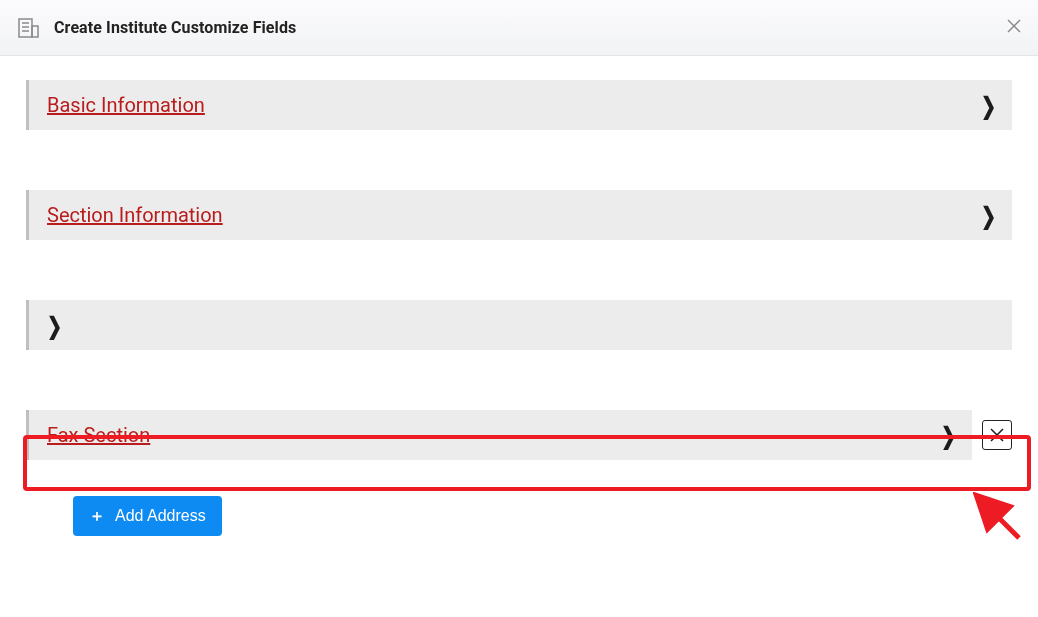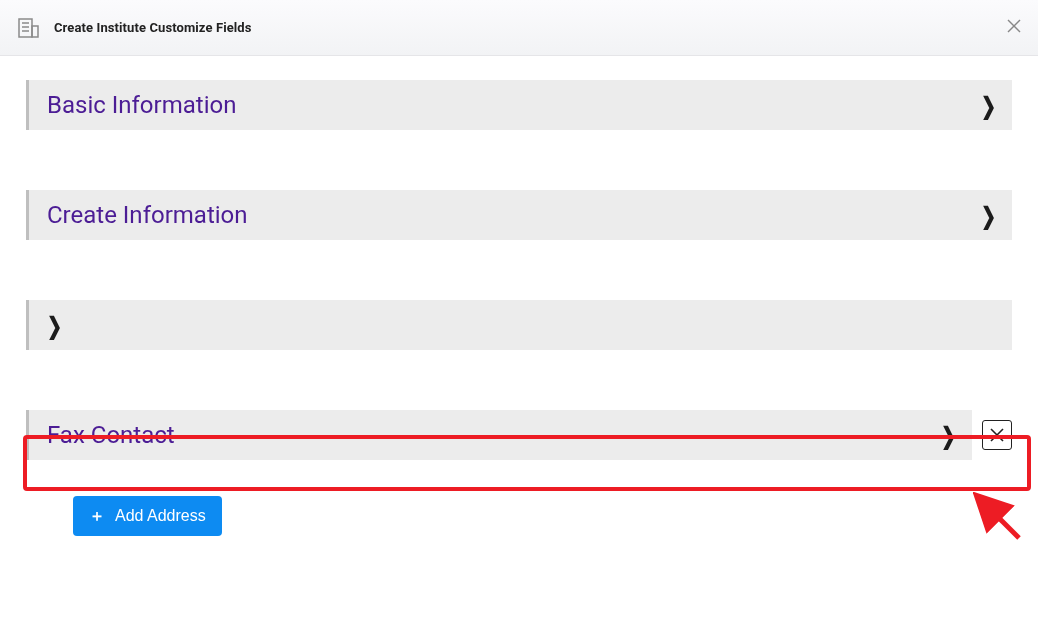--- a/index.html
+++ b/index.html
@@ -27,21 +27,21 @@
     .header-icon {
       width: 24px;
       height: 24px;
       margin-right: 14px;
       display: inline-flex;
       align-items: center;
       justify-content: center;
       color: #777;
     }
     .header-title {
-      font-size: 13px;
+      font-size: 16px;
       font-weight: 700;
       color: #222;
       letter-spacing: 0.1px;
     }
     .header-close {
       position: absolute;
       right: 12px;
       top: 14px;
       width: 24px;
       height: 24px;
@@ -68,23 +68,24 @@
       background: #ececec;
       border-left: 3px solid #bfbfbf;
       height: 50px;
       display: flex;
       align-items: center;
       justify-content: space-between;
       padding: 0 18px;
       cursor: pointer;
     }
     .section-label {
-      font-size: 24px;
+      font-size: 20px;
       font-weight: 400;
-      color: #4c1d95;
+      color: #b91c1c;
+      text-decoration: underline;
     }
     .chevron {
       font-size: 18px;
       font-weight: 900;
       color: #1c1c1c;
       transform: scaleY(1.3);
       letter-spacing: -2px;
     }
     .delete-btn {
       width: 30px;
@@ -167,36 +168,36 @@
         <div class="section-row">
           <div class="section">
             <span class="section-label">Basic Information</span>
             <span class="chevron">❯</span>
           </div>
         </div>
       </div>
       <div class="section-wrapper">
         <div class="section-row">
           <div class="section">
-            <span class="section-label">Create Information</span>
+            <span class="section-label">Section Information</span>
             <span class="chevron">❯</span>
           </div>
         </div>
       </div>
       <div class="section-wrapper">
         <div class="section-row">
           <div class="section">
             <span class="chevron">❯</span>
           </div>
         </div>
       </div>
       <div class="section-wrapper" style="margin-bottom: 28px;">
         <div class="section-row">
           <div class="section">
-            <span class="section-label">Fax Contact</span>
+            <span class="section-label">Fax Section</span>
             <span class="chevron">❯</span>
           </div>
           <div class="delete-btn">
             <svg width="16" height="16" viewBox="0 0 16 16" stroke="#222" stroke-width="1.6">
               <line x1="2" y1="2" x2="14" y2="14"></line>
               <line x1="14" y1="2" x2="2" y2="14"></line>
             </svg>
           </div>
         </div>
       </div>

